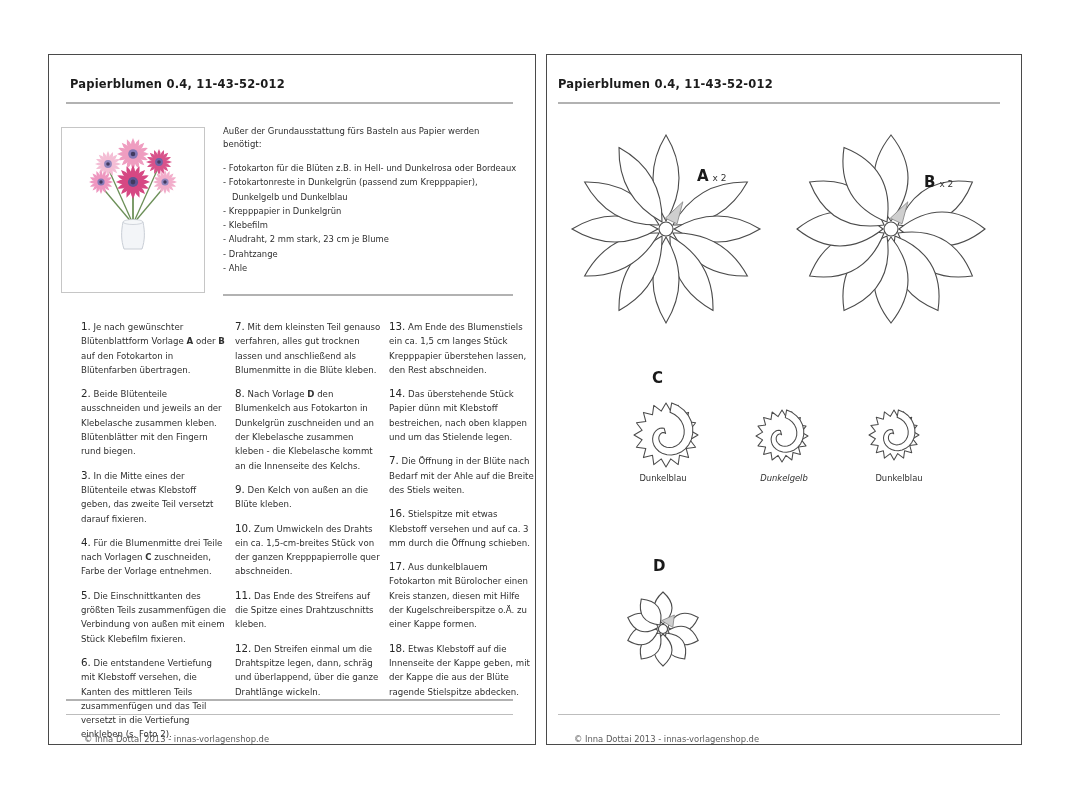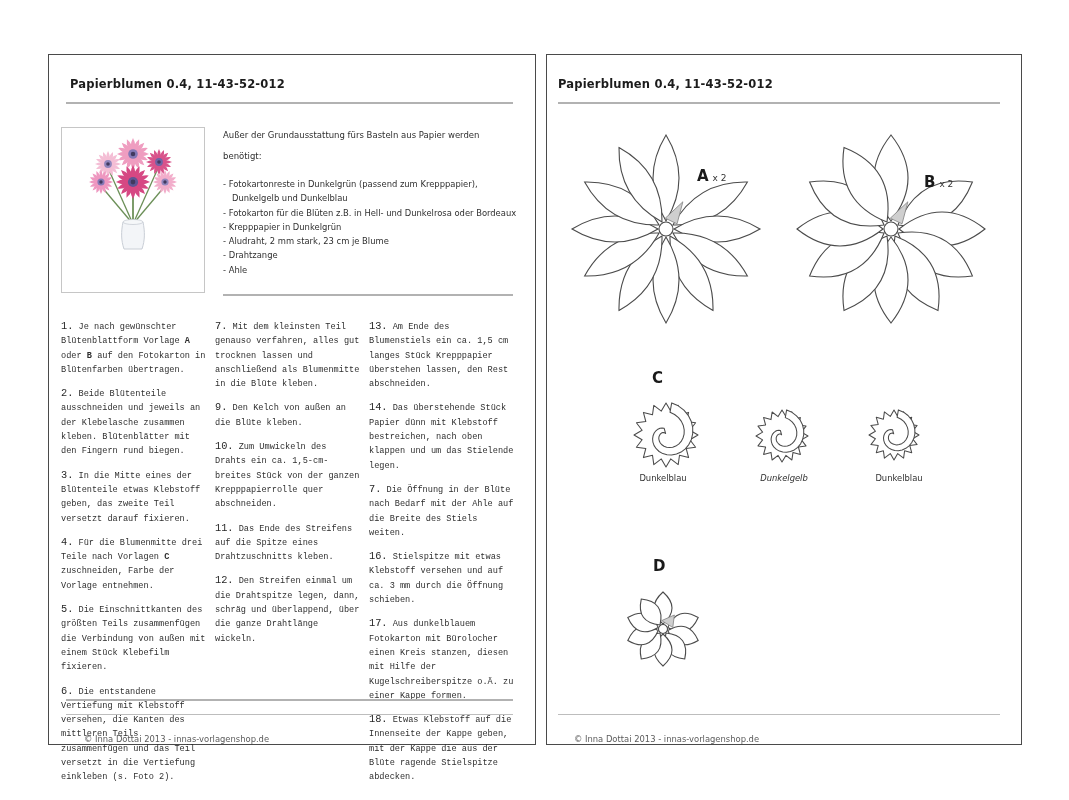--- a/index.html
+++ b/index.html
@@ -21,24 +21,24 @@
   }
   .page-left .title{left:21px;top:22px;}
   .page-right .title{left:11px;top:22px;}
   .rule{position:absolute;background:#b2b2b2;}
   .photo-box{
     position:absolute;left:12px;top:72px;width:144px;height:166px;
     border:1px solid #c6c6c6;box-sizing:border-box;background:#fff;
   }
   .photo-box svg{display:block;margin:2px auto 0;}
   .materials{position:absolute;left:174px;top:70px;width:296px;}
-  .mat-intro{margin:0 0 10px 0;font-size:8.5px;line-height:21px;}
+  .mat-intro{margin:0 0 10px 0;font-size:8.5px;line-height:13px;}
   .mat-list{margin:0;padding:0;list-style:none;font-size:8.4px;line-height:14.3px;}
   .mat-list li{padding-left:9px;text-indent:-9px;}
-  .cols{position:absolute;left:12px;top:264px;width:462px;display:flex;gap:8px;font-family:Liberation Mono, monospace;}
+  .cols{position:absolute;left:32px;top:264px;width:462px;display:flex;gap:8px;}
   .col{width:146px;}
   .step{margin:0 0 9px 0;font-size:8.6px;line-height:14.3px;color:#2f2f2f;}
   .step .num{font-size:10.3px;color:#262626;}
   .footer{
     position:absolute;margin:16px;font-size:8.4px;color:#5a5a5a;white-space:nowrap;
   }
   .page-left .footer{left:19px;top:663px;}
   .page-right .footer{left:11px;top:663px;}
   .tpl-label{position:absolute;white-space:nowrap;text-align:center;}
   .tpl-letter{font-weight:bold;font-size:15px;color:#1a1a1a;}
@@ -185,41 +185,43 @@
             <path d="M 0 0 Q 4.760000000000001 -8.5 0 -17 Q -4.760000000000001 -8.5 0 0 Z" transform="rotate(337.5)" fill="#d64883"></path>
             <circle cx="0" cy="0" r="5.1" fill="#5f5595"></circle>
             <circle cx="0" cy="0" r="2.3800000000000003" fill="#41395f"></circle>
           </g>
         </svg>
     </div>
 
     <div class="materials">
       <p class="mat-intro">Außer der Grundausstattung fürs Basteln aus Papier werden benötigt:</p>
       <ul class="mat-list" id="materials-list">
+          <li>- Fotokarton für die Blüten z.B. in Hell- und Dunkelrosa oder Bordeaux</li>
           <li>- Fotokartonreste in Dunkelgrün (passend zum Krepppapier), Dunkelgelb und Dunkelblau</li>
-          <li>- Fotokarton für die Blüten z.B. in Hell- und Dunkelrosa oder Bordeaux</li>
           <li>- Krepppapier in Dunkelgrün</li>
+          <li>- Klebefilm</li>
           <li>- Aludraht, 2 mm stark, 23 cm je Blume</li>
           <li>- Drahtzange</li>
           <li>- Ahle</li>
         </ul>
     </div>
     <div class="rule" style="left:174px;top:239px;width:290px;height:2px;"></div>
 
     <div class="cols">
       <div class="col" id="col-1">
           <p class="step"><span class="num">1.</span> Je nach gewünschter Blütenblattform Vorlage <b>A</b> oder <b>B</b> auf den Fotokarton in Blütenfarben übertragen.</p>
           <p class="step"><span class="num">2.</span> Beide Blütenteile ausschneiden und jeweils an der Klebelasche zusammen kleben. Blütenblätter mit den Fingern rund biegen.</p>
           <p class="step"><span class="num">3.</span> In die Mitte eines der Blütenteile etwas Klebstoff geben, das zweite Teil versetzt darauf fixieren.</p>
           <p class="step"><span class="num">4.</span> Für die Blumenmitte drei Teile nach Vorlagen <b>C</b> zuschneiden, Farbe der Vorlage entnehmen.</p>
           <p class="step"><span class="num">5.</span> Die Einschnittkanten des größten Teils zusammenfügen die Verbindung von außen mit einem Stück Klebefilm fixieren.</p>
           <p class="step"><span class="num">6.</span> Die entstandene Vertiefung mit Klebstoff versehen, die Kanten des mittleren Teils zusammenfügen und das Teil versetzt in die Vertiefung einkleben (s. Foto 2).</p>
         </div>
       <div class="col" id="col-2">
           <p class="step"><span class="num">7.</span> Mit dem kleinsten Teil genauso verfahren, alles gut trocknen lassen und anschließend als Blumenmitte in die Blüte kleben.</p>
+          <p class="step"><span class="num">8.</span> Nach Vorlage <b>D</b> den Blumenkelch aus Fotokarton in Dunkelgrün zuschneiden und an der Klebelasche zusammen kleben - die Klebelasche kommt an die Innenseite des Kelchs.</p>
           <p class="step"><span class="num">9.</span> Den Kelch von außen an die Blüte kleben.</p>
           <p class="step"><span class="num">10.</span> Zum Umwickeln des Drahts ein ca. 1,5-cm-breites Stück von der ganzen Krepppapierrolle quer abschneiden.</p>
           <p class="step"><span class="num">11.</span> Das Ende des Streifens auf die Spitze eines Drahtzuschnitts kleben.</p>
           <p class="step"><span class="num">12.</span> Den Streifen einmal um die Drahtspitze legen, dann, schräg und überlappend, über die ganze Drahtlänge wickeln.</p>
         </div>
       <div class="col" id="col-3">
           <p class="step"><span class="num">13.</span> Am Ende des Blumenstiels ein ca. 1,5 cm langes Stück Krepppapier überstehen lassen, den Rest abschneiden.</p>
           <p class="step"><span class="num">14.</span> Das überstehende Stück Papier dünn mit Klebstoff bestreichen, nach oben klappen und um das Stielende legen.</p>
           <p class="step"><span class="num">7.</span> Die Öffnung in der Blüte nach Bedarf mit der Ahle auf die Breite des Stiels weiten.</p>
           <p class="step"><span class="num">16.</span> Stielspitze mit etwas Klebstoff versehen und auf ca. 3 mm durch die Öffnung schieben.</p>

